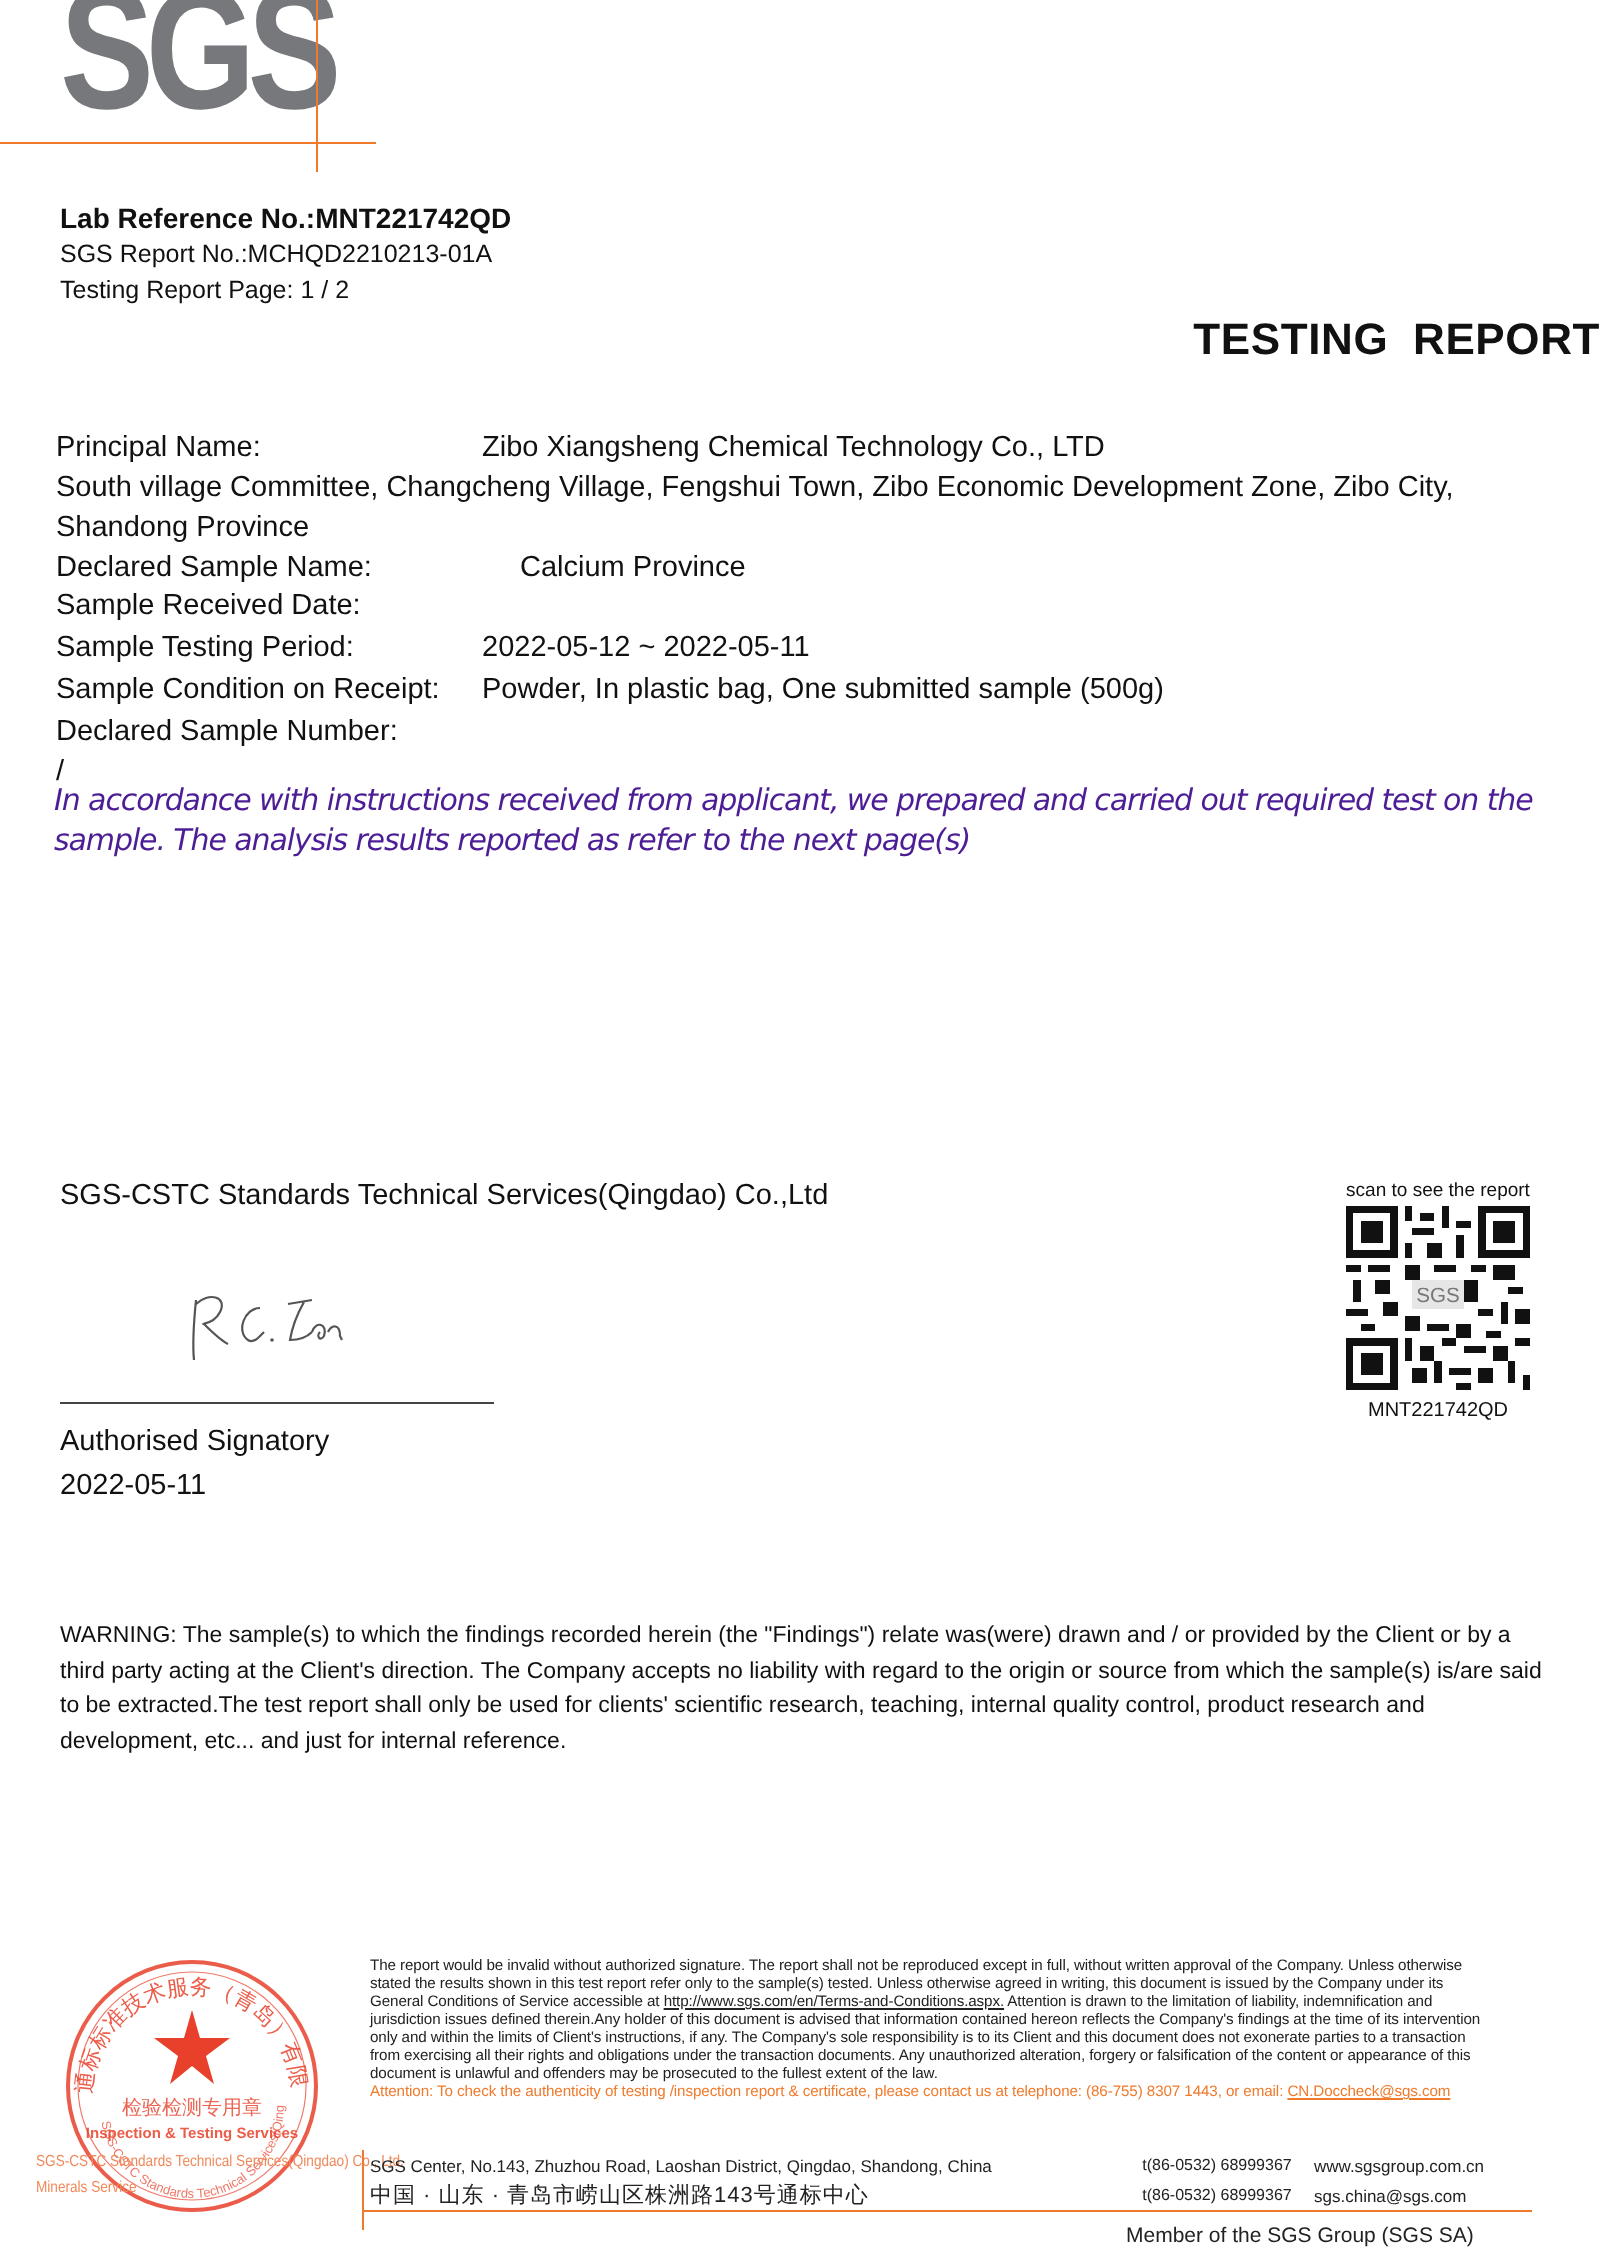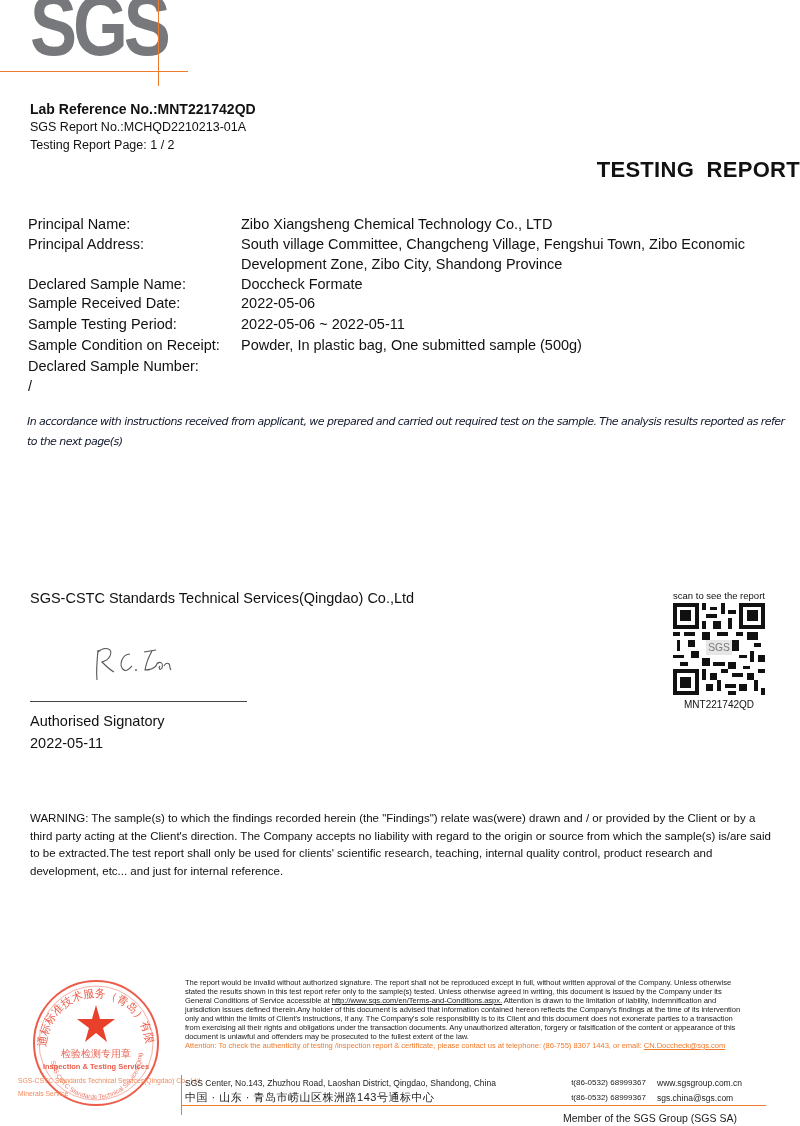--- a/index.html
+++ b/index.html
@@ -15,21 +15,21 @@
   .ref-lab { font-weight: bold; font-size: 14px; line-height: 18px; }
   .ref-line { font-size: 12.5px; line-height: 18px; }
 
   .title { position: absolute; left: 0; width: 800px; top: 157px; text-align: right; font-weight: bold; font-size: 22px; letter-spacing: 0.3px; word-spacing: 6px; }
 
   .info { position: absolute; left: 28px; top: 214px; width: 760px; font-size: 14.5px; }
   .info-row { display: flex; line-height: 20px; margin-bottom: 0px; }
   .info-label { width: 213px; flex: none; }
   .info-value { flex: 1; }
 
-  .statement { position: absolute; left: 27px; top: 412px; width: 765px; font-family: "DejaVu Sans", sans-serif; font-style: italic; font-size: 11px; line-height: 20px; letter-spacing: -0.55px; color: #0f172a; }
+  .statement { position: absolute; left: 27px; top: 390px; width: 765px; font-family: "DejaVu Sans", sans-serif; font-style: italic; font-size: 15px; line-height: 20px; letter-spacing: -0.55px; color: #4c1d95; }
 
   .company { position: absolute; left: 30px; top: 590px; font-size: 14.5px; }
   .signature { position: absolute; left: 92px; top: 640px; width: 90px; height: 45px; }
   .sign-line { position: absolute; left: 30px; top: 701px; width: 217px; height: 1px; background: #444; }
   .signatory { position: absolute; left: 30px; top: 710px; font-size: 14.5px; line-height: 22px; }
 
   .qr-wrap { position: absolute; left: 665px; top: 590px; width: 108px; text-align: center; }
   .qr-caption { font-size: 9.5px; line-height: 12px; color: #111; }
   .qr-box { width: 100px; height: 92px; margin: 1px auto 0; position: relative; }
   .qr-id { font-size: 10px; line-height: 12px; }
@@ -71,34 +71,32 @@
 </div>
 
 <div class="title">TESTING  REPORT</div>
 
 <div class="info">
   <div class="info-row" style="height:20px;">
     <div class="info-label">Principal Name:</div>
     <div class="info-value">Zibo Xiangsheng Chemical Technology Co., LTD</div>
   </div>
   <div class="info-row" style="height:40px; margin-top:0px;">
-    <div class="info-label">Principal Address:</div>
     <div class="info-value">South village Committee, Changcheng Village, Fengshui Town, Zibo Economic Development Zone, Zibo City, Shandong Province</div>
   </div>
-  <div class="info-row" style="height:19px;">
+  <div class="info-row" style="height:19px;gap:19px;">
     <div class="info-label">Declared Sample Name:</div>
-    <div class="info-value">Doccheck Formate</div>
+    <div class="info-value">Calcium Province</div>
   </div>
   <div class="info-row" style="height:21px;">
     <div class="info-label">Sample Received Date:</div>
-    <div class="info-value">2022-05-06</div>
   </div>
   <div class="info-row" style="height:21px;">
     <div class="info-label">Sample Testing Period:</div>
-    <div class="info-value">2022-05-06 ~ 2022-05-11</div>
+    <div class="info-value">2022-05-12 ~ 2022-05-11</div>
   </div>
   <div class="info-row" style="height:21px;">
     <div class="info-label">Sample Condition on Receipt:</div>
     <div class="info-value">Powder, In plastic bag, One submitted sample (500g)</div>
   </div>
   <div class="info-row" style="height:21px;flex-direction:column;">
     <div class="info-label">Declared Sample Number:</div>
     <div class="info-value">/</div>
   </div>
 </div>

